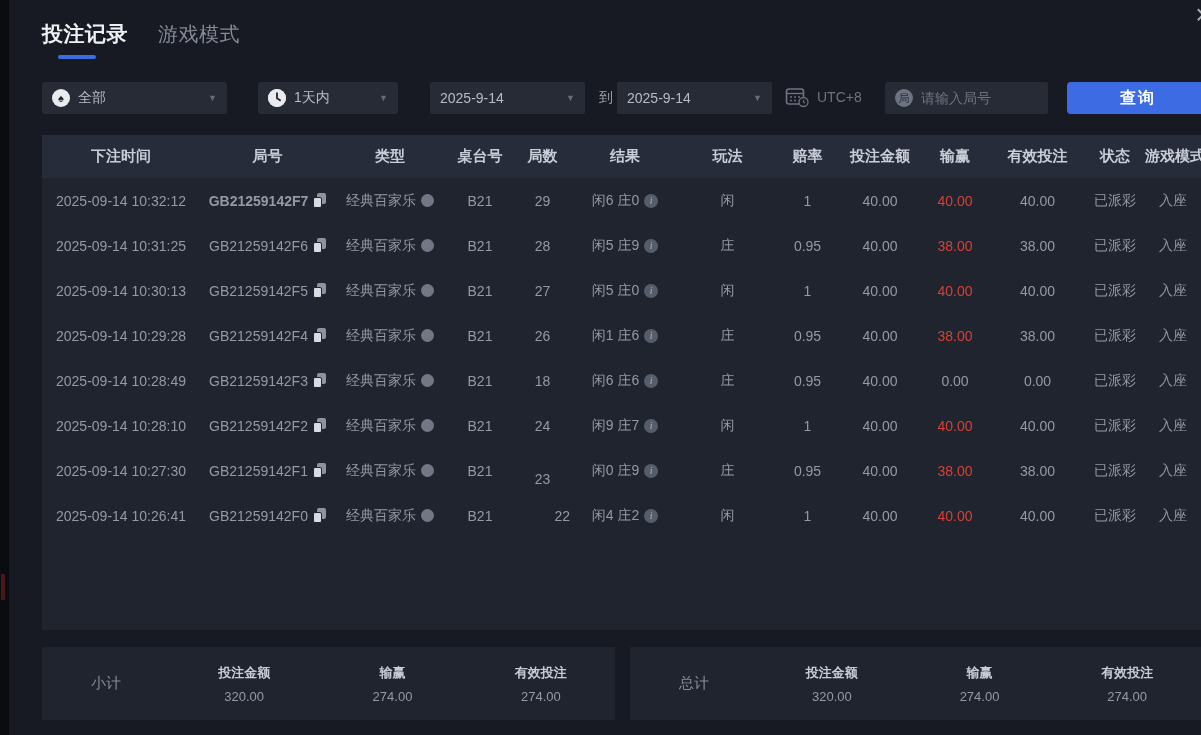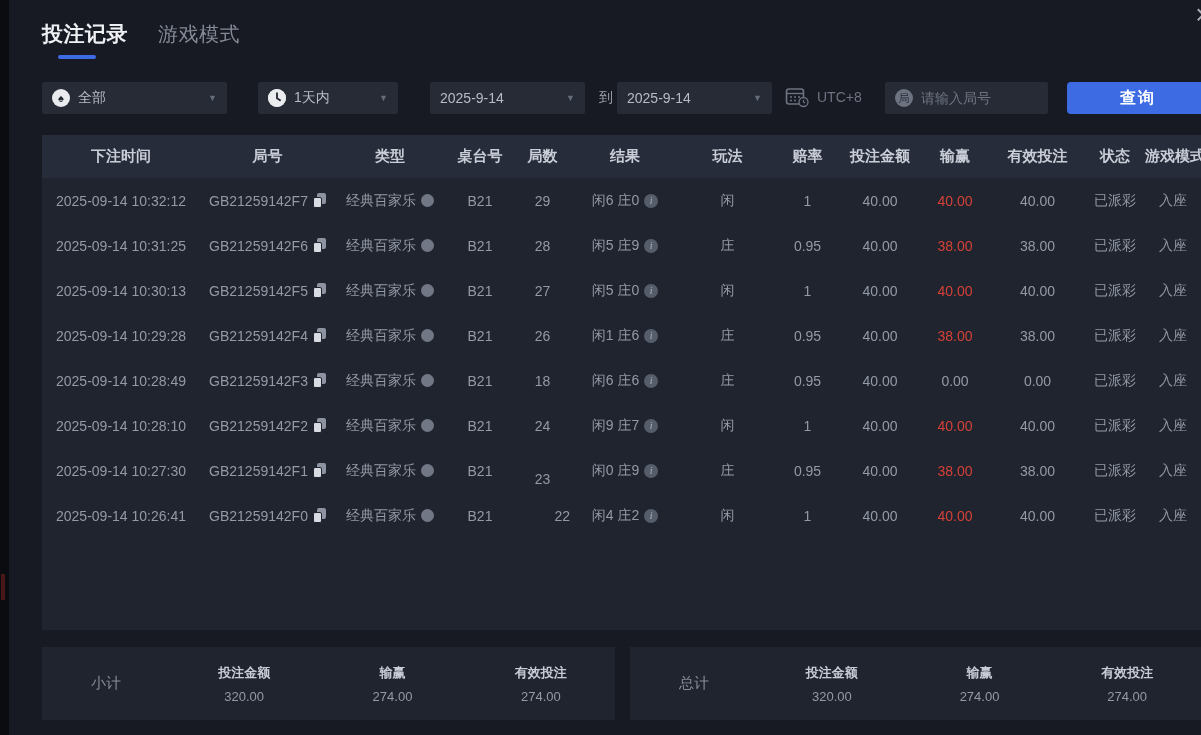--- a/index.html
+++ b/index.html
@@ -155,21 +155,21 @@
       <div class="th" style="width: 70px;">输赢</div>
       <div class="th" style="width: 95px;">有效投注</div>
       <div class="th" style="width: 60px;">状态</div>
       <div class="th" style="width: 56px;">游戏模式</div>
     </div>
   <div>
       <div class="trow">
         <div class="td" style="width: 158px;">
           <span>2025-09-14 10:32:12</span>
         </div>
-        <div class="td" style="width: 135px;">
+        <div class="td" style="width: 135px; font-weight: bold;">
           <span>GB21259142F7</span>
           <span class="copy-ic">
             <span class="b1"></span>
             <span class="b2"></span>
           </span>
         </div>
         <div class="td" style="width: 110px;">
           <span>经典百家乐</span>
           <span class="type-dot"></span>
         </div>

